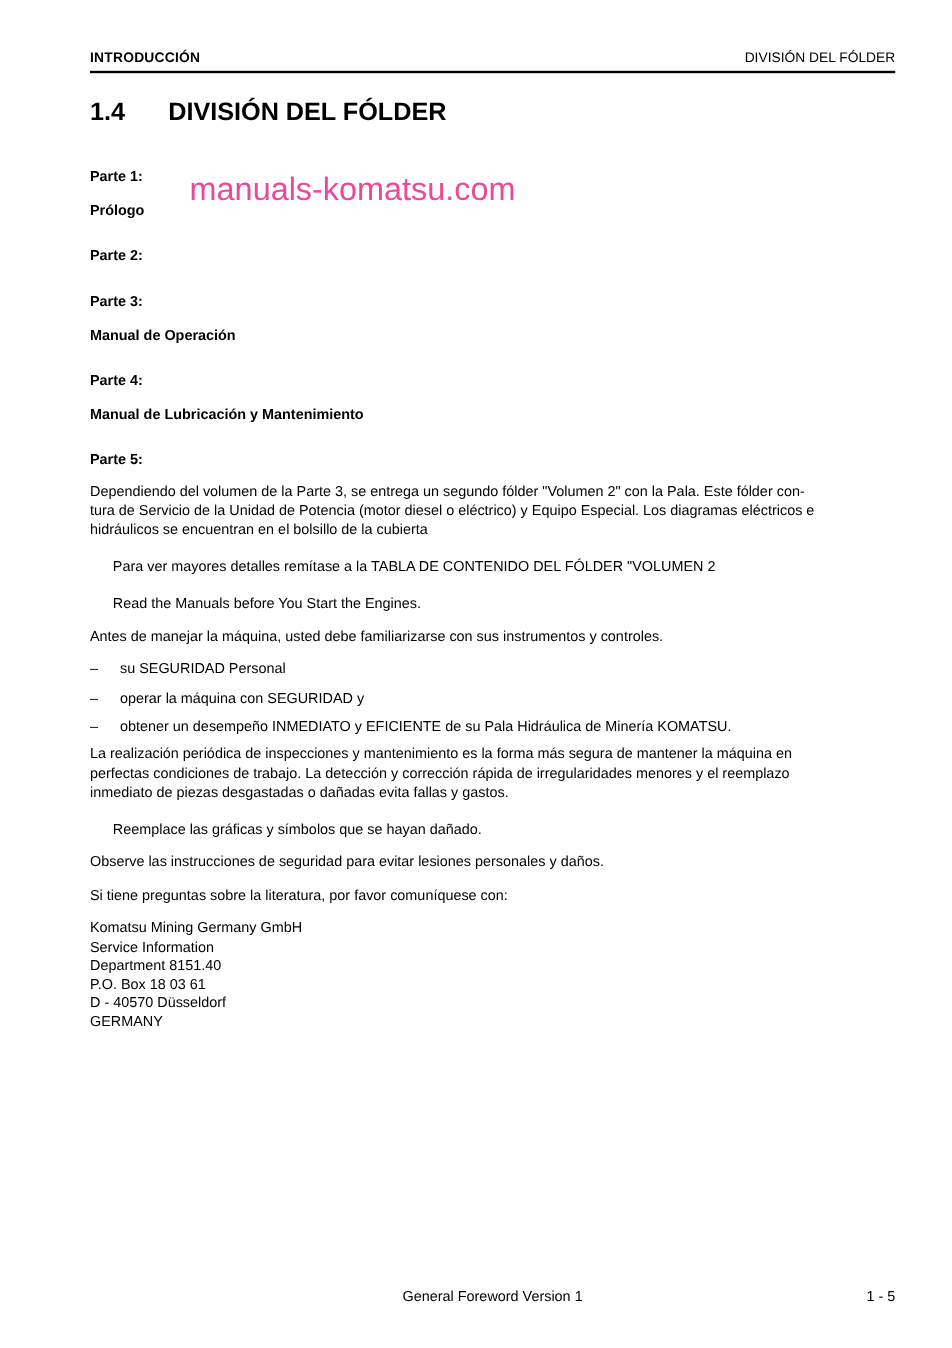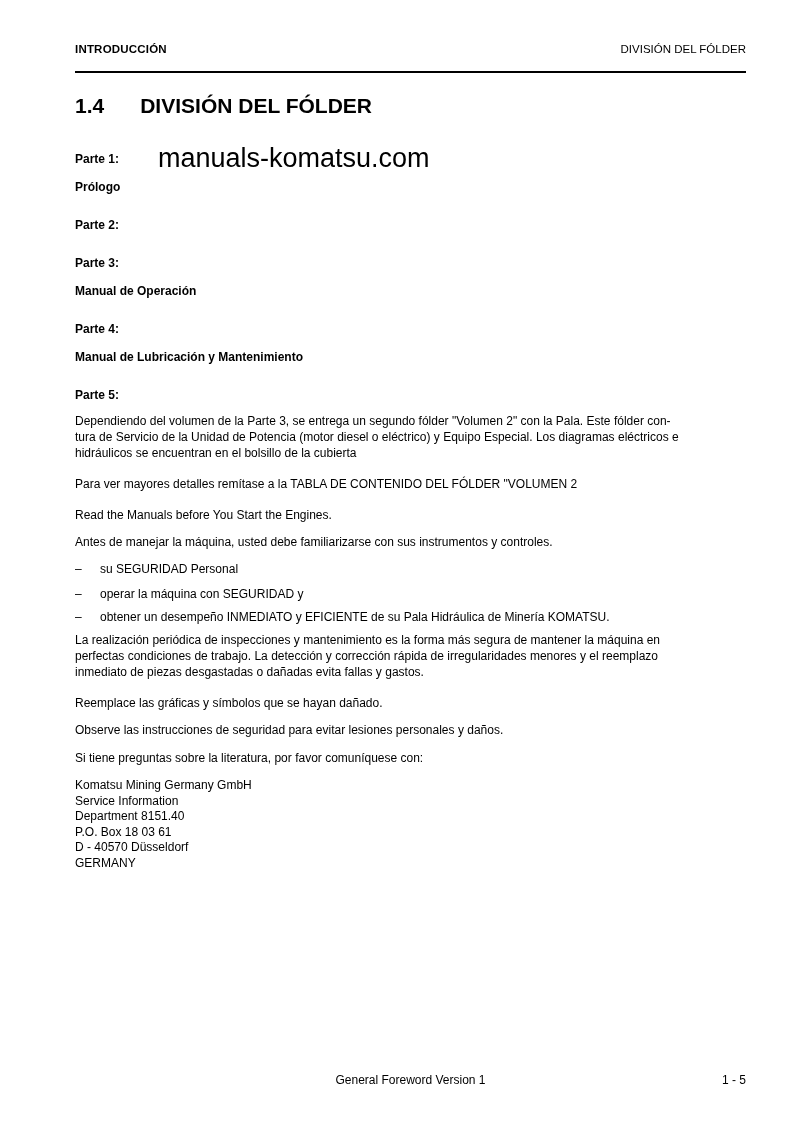--- a/index.html
+++ b/index.html
@@ -15,21 +15,21 @@
     overflow: hidden;
     font-family: "Liberation Sans", sans-serif;
     color: #000000;
   }
   .content {
     padding: 0 47px 0 75px;
   }
   
   .header-row {
     padding-top: 43px;
-    padding-bottom: 16px;
+    padding-bottom: 4px;
     border-bottom: 2px solid #000000;
     display: flex;
     justify-content: space-between;
     align-items: baseline;
     gap: 34px;
   }
   .header-left {
     font-size: 11.5px;
     font-weight: bold;
     letter-spacing: 0.2px;
@@ -50,21 +50,21 @@
     display: inline-block;
     margin-right: 36px;
   }
   
   .watermark {
     position: absolute;
     left: 158px;
     top: 143px;
     font-size: 27px;
     font-weight: normal;
-    color: #000000;
+    color: #ec4899;
     white-space: nowrap;
   }
   
   .part-label {
     font-size: 12px;
     font-weight: bold;
     line-height: 16px;
   }
   .part-name {
     font-size: 12px;
@@ -79,21 +79,21 @@
     font-size: 12px;
     line-height: 16px;
     white-space: nowrap;
   }
   .para-line {
     font-size: 12px;
     line-height: 16px;
     white-space: nowrap;
   }
   .mt10 { margin-top: 10px; }
-  .mt15 { margin-top: 15px; }
+  .mt15 { margin-top: 15px; margin-left: 19px; }
   .mt11 { margin-top: 11px; }
   .mt13 { margin-top: 13px; }
   .mt12 { margin-top: 12px; }
   .mt9  { margin-top: 9px; }
   .mt7  { margin-top: 7px; }
   
   .bullet-row {
     display: flex;
     font-size: 12px;
     line-height: 16px;

